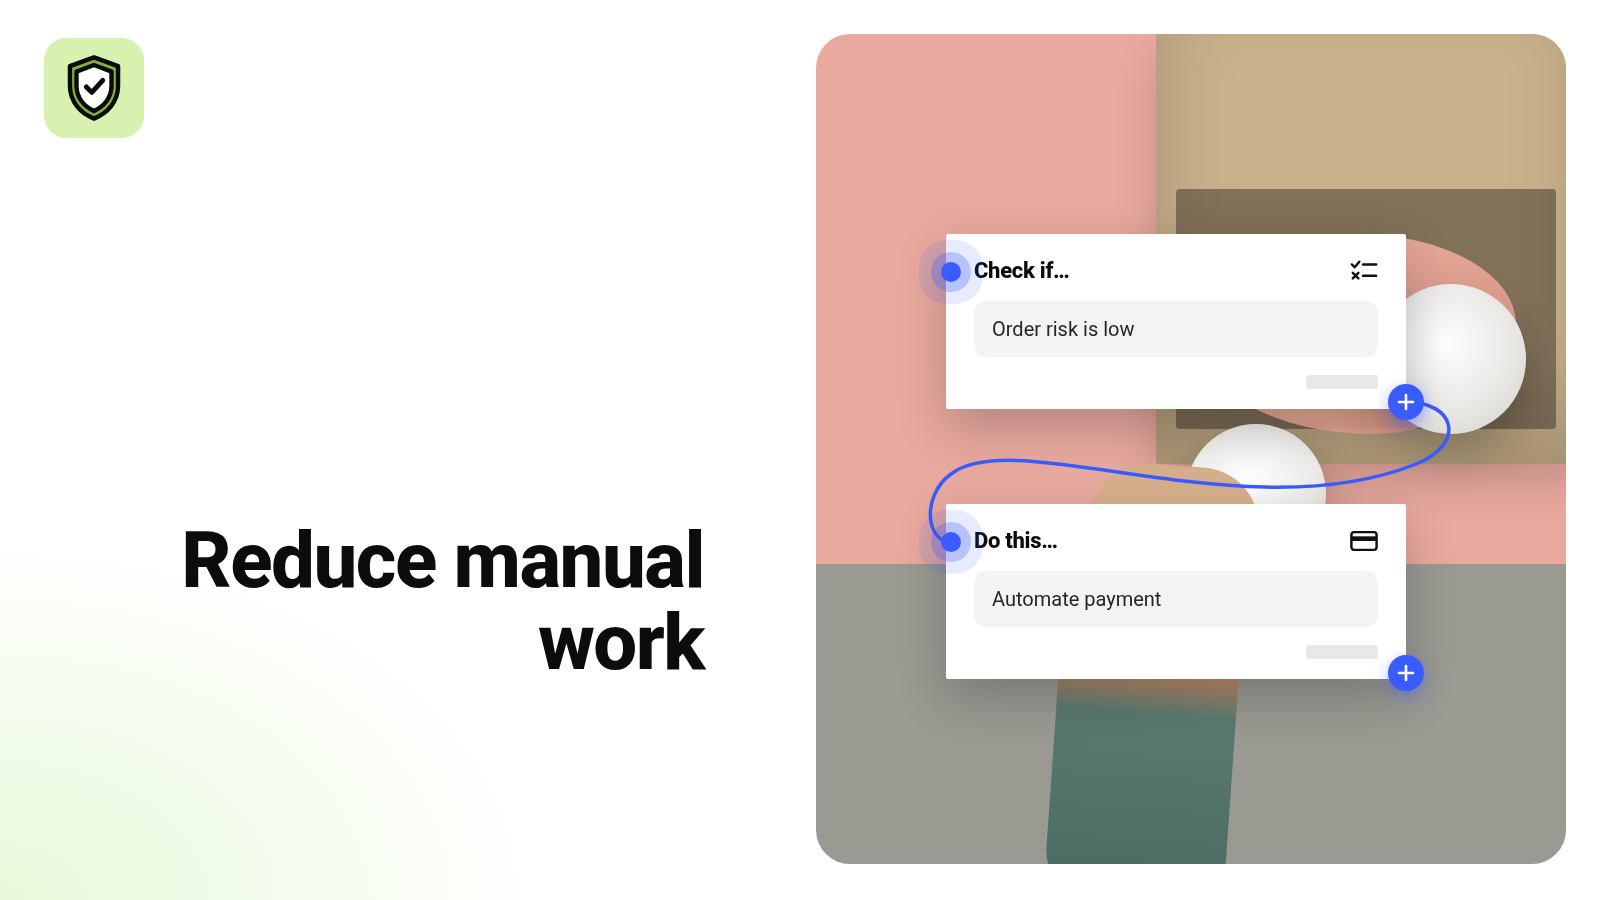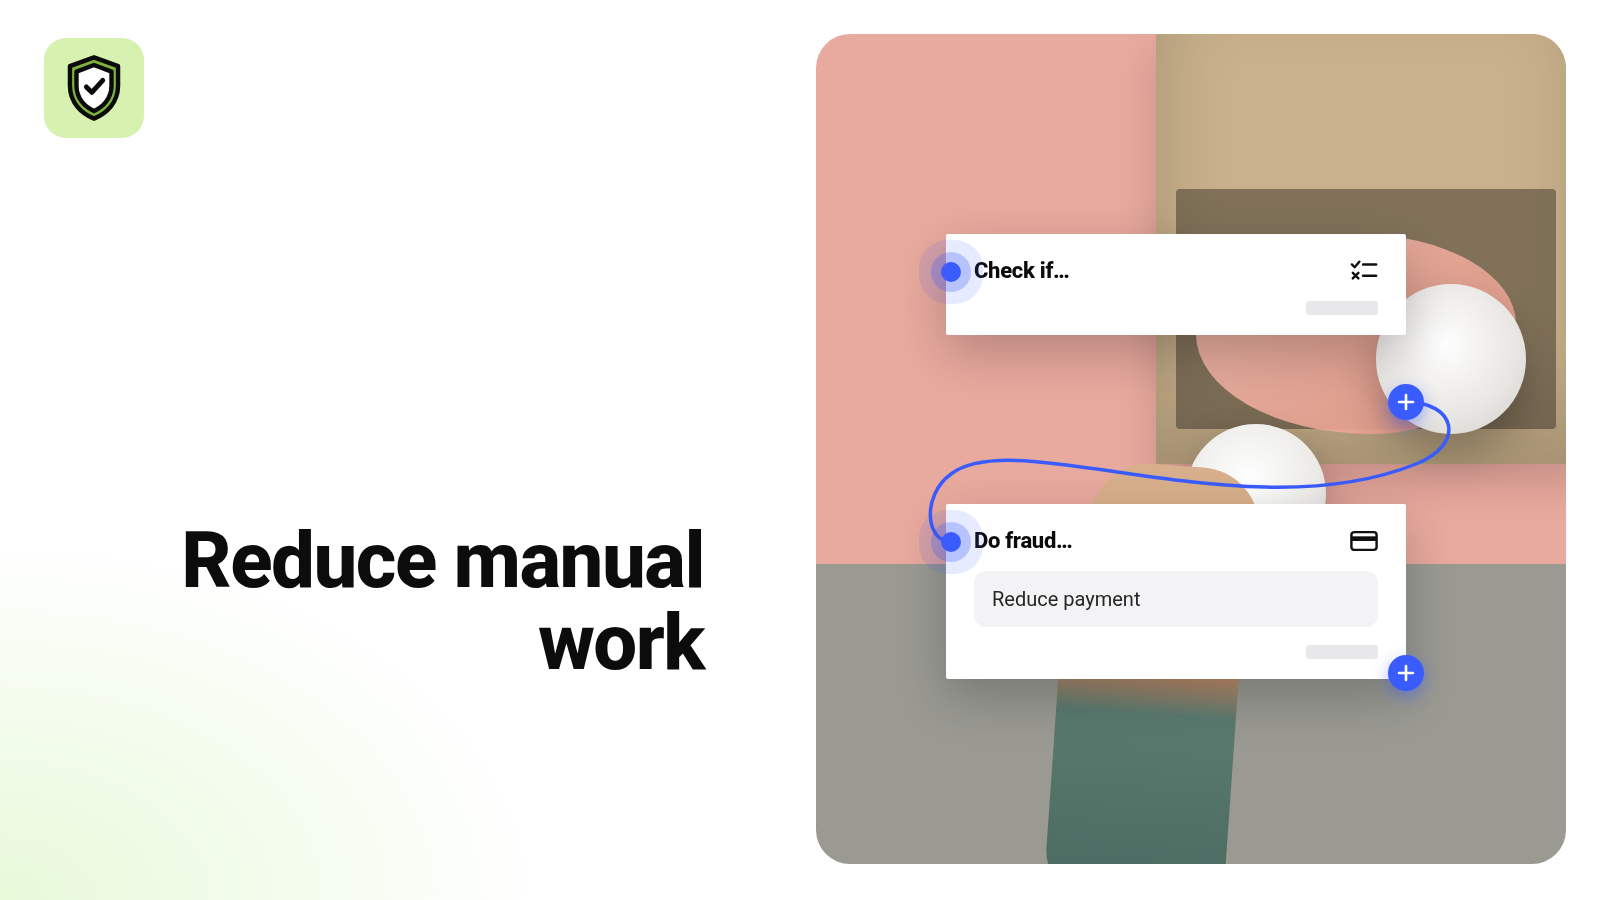--- a/index.html
+++ b/index.html
@@ -188,34 +188,35 @@
     <div class="card card-a">
       <div class="card-header">
         <div class="card-title">Check if…</div>
         <svg class="card-icon" viewBox="0 0 30 24">
           <path d="M2 5 L5 8 L10 2" fill="none" stroke="currentColor" stroke-width="2.6" stroke-linecap="round" stroke-linejoin="round"></path>
           <line x1="14" y1="5" x2="28" y2="5" stroke="currentColor" stroke-width="2.6" stroke-linecap="round"></line>
           <path d="M3 14 L9 20 M9 14 L3 20" fill="none" stroke="currentColor" stroke-width="2.6" stroke-linecap="round"></path>
           <line x1="14" y1="17" x2="28" y2="17" stroke="currentColor" stroke-width="2.6" stroke-linecap="round"></line>
         </svg>
       </div>
+      <div class="cond">Order risk is low</div>
       <div class="card-footer">
         <div class="stub"></div>
       </div>
     </div>
 
     <div class="card card-b">
       <div class="card-header">
-        <div class="card-title">Do fraud…</div>
+        <div class="card-title">Do this…</div>
         <svg class="card-icon" viewBox="0 0 30 22">
           <rect x="1.5" y="1.5" width="27" height="19" rx="3" fill="none" stroke="currentColor" stroke-width="2.6"></rect>
           <rect x="1.5" y="6" width="27" height="5" fill="currentColor"></rect>
         </svg>
       </div>
-      <div class="cond">Reduce payment</div>
+      <div class="cond">Automate payment</div>
       <div class="card-footer">
         <div class="stub"></div>
       </div>
     </div>
 
     <div class="node-dot dot-a"></div>
     <div class="node-dot dot-b"></div>
 
     <div class="plus-btn plus-a">
       <svg viewBox="0 0 18 18">

